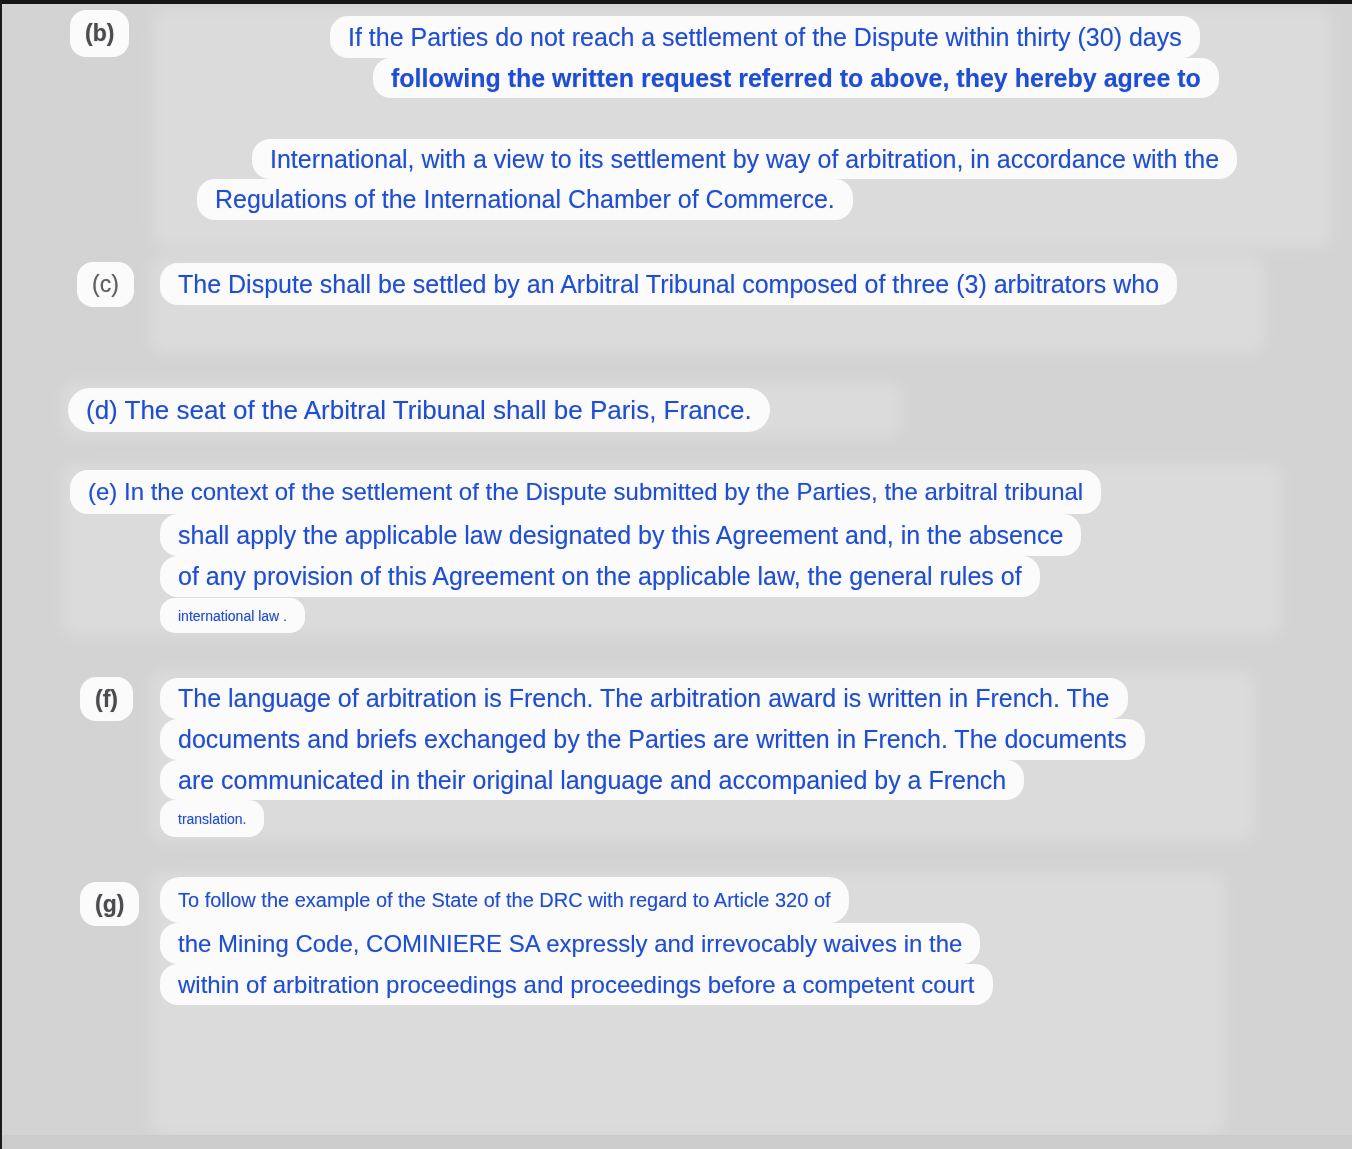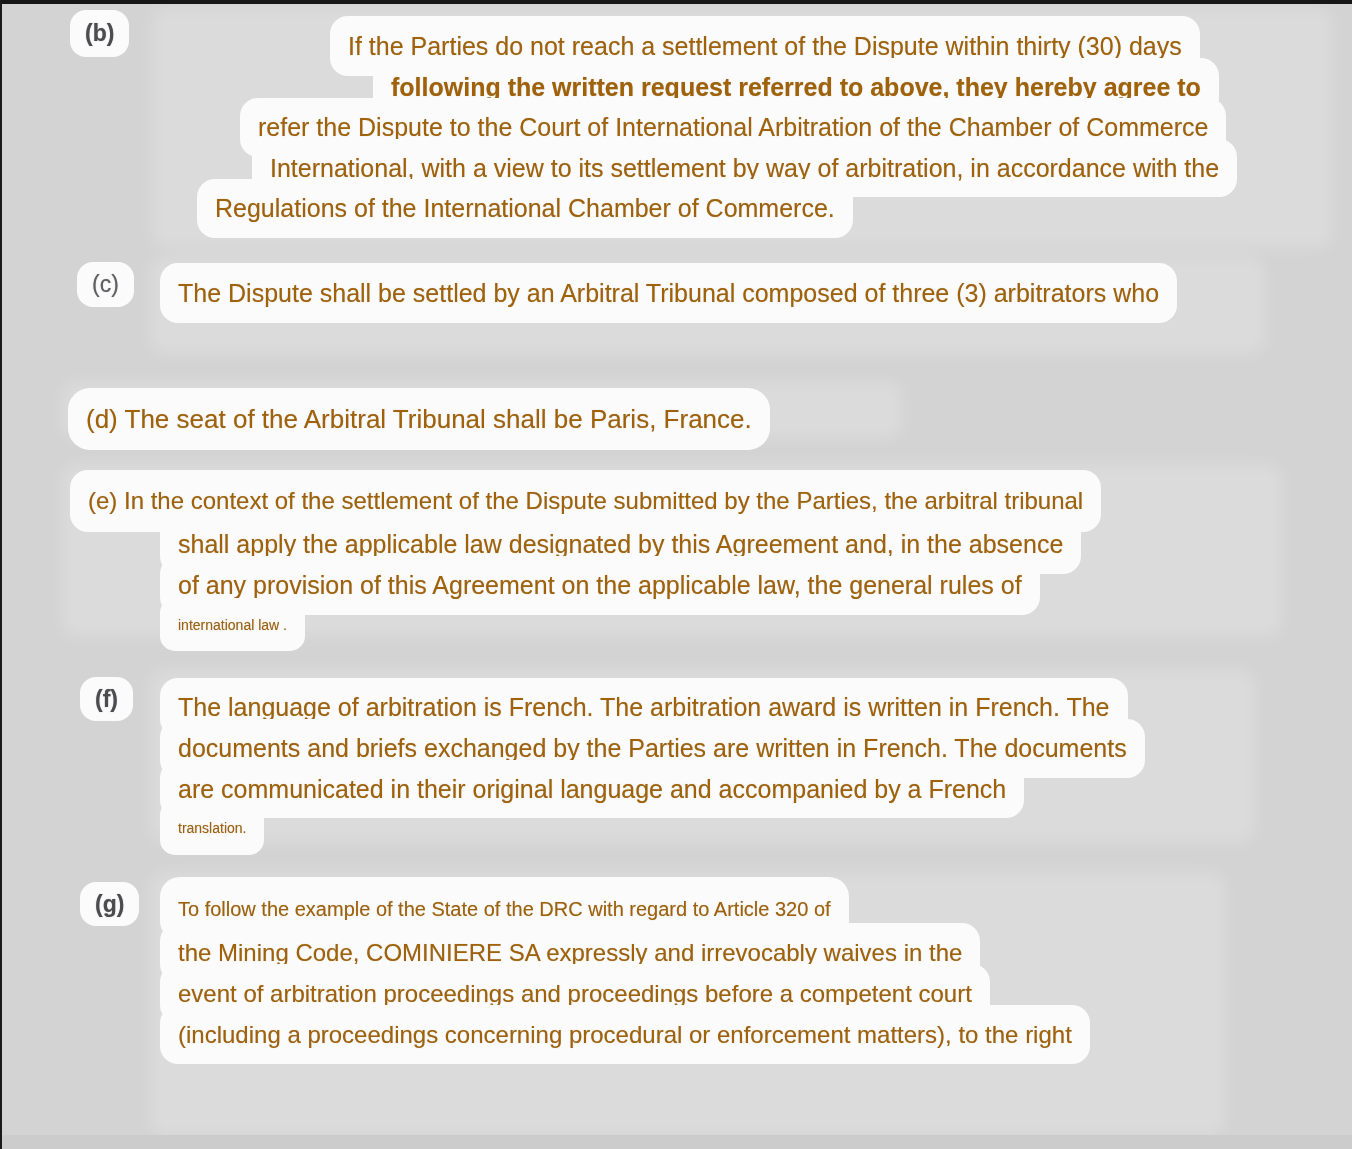--- a/index.html
+++ b/index.html
@@ -16,24 +16,24 @@
   .ghost{
     position:absolute;
     background:rgba(255,255,255,0.20);
     filter:blur(8px);
     border-radius:14px;
   }
   .pill{
     position:absolute;
     background:#fbfbfc;
     border-radius:18px;
-    color:#a16207;
+    color:#1d4ed8;
     white-space:nowrap;
     display:flex;align-items:center;
-    padding:9px 18px;
+    padding:0 18px;
     font-size:25px;
     text-shadow:0 0 1px rgba(110,110,113,0.45);
   }
   .label-pill{
     justify-content:center;
     font-weight:bold;
     color:#4c4c4f;
     font-size:23px;
     border-radius:16px;
     padding:0 15px;
@@ -52,21 +52,20 @@
   <div class="ghost" style="left:152px;top:8px;width:1180px;height:240px;"></div>
   <div class="ghost" style="left:150px;top:256px;width:1115px;height:98px;"></div>
   <div class="ghost" style="left:62px;top:382px;width:840px;height:56px;"></div>
   <div class="ghost" style="left:62px;top:464px;width:1220px;height:172px;"></div>
   <div class="ghost" style="left:150px;top:670px;width:1105px;height:172px;"></div>
   <div class="ghost" style="left:150px;top:872px;width:1075px;height:264px;"></div>
 
   <div class="pill label-pill" style="left:70px;top:10px;height:47px;">(b)</div>
   <div class="pill" style="left:330px;top:16px;height:42px;">If the Parties do not reach a settlement of the Dispute within thirty (30) days</div>
   <div class="pill" style="left:373px;top:58px;height:40px;font-weight:bold;">following the written request referred to above, they hereby agree to</div>
-  <div class="pill" style="left:240px;top:98px;height:41px;">refer the Dispute to the Court of International Arbitration of the Chamber of Commerce</div>
   <div class="pill" style="left:252px;top:139px;height:40px;text-align:right;">International, with a view to its settlement by way of arbitration, in accordance with the</div>
   <div class="pill" style="left:197px;top:179px;height:41px;">Regulations of the International Chamber of Commerce.</div>
 
   <div class="pill label-pill label-normal" style="left:77px;top:262px;height:45px;">(c)</div>
   <div class="pill" style="left:160px;top:263px;height:42px;">The Dispute shall be settled by an Arbitral Tribunal composed of three (3) arbitrators who</div>
 
   <div class="pill fs26" style="left:68px;top:388px;height:44px;">(d) The seat of the Arbitral Tribunal shall be Paris, France.</div>
 
   <div class="pill" style="left:70px;top:470px;height:44px;font-size:24px;">(e) In the context of the settlement of the Dispute submitted by the Parties, the arbitral tribunal</div>
   <div class="pill" style="left:160px;top:514px;height:42px;">shall apply the applicable law designated by this Agreement and, in the absence</div>
@@ -75,19 +74,18 @@
 
   <div class="pill label-pill" style="left:80px;top:677px;height:44px;">(f)</div>
   <div class="pill" style="left:160px;top:678px;height:41px;">The language of arbitration is French. The arbitration award is written in French. The</div>
   <div class="pill" style="left:160px;top:719px;height:41px;">documents and briefs exchanged by the Parties are written in French. The documents</div>
   <div class="pill" style="left:160px;top:760px;height:40px;">are communicated in their original language and accompanied by a French</div>
   <div class="pill fs19" style="left:160px;top:800px;height:37px;">translation.</div>
 
   <div class="pill label-pill" style="left:80px;top:882px;height:44px;">(g)</div>
   <div class="pill fs28" style="left:160px;top:877px;height:46px;">To follow the example of the State of the DRC with regard to Article 320 of</div>
   <div class="pill" style="left:160px;top:923px;height:41px;font-size:24px;">the Mining Code, COMINIERE SA expressly and irrevocably waives in the</div>
-  <div class="pill" style="left:160px;top:964px;height:41px;font-size:24px;">event of arbitration proceedings and proceedings before a competent court</div>
-  <div class="pill" style="left:160px;top:1005px;height:41px;font-size:24px;">(including a proceedings concerning procedural or enforcement matters), to the right</div>
+  <div class="pill" style="left:160px;top:964px;height:41px;font-size:24px;">within of arbitration proceedings and proceedings before a competent court</div>
 
   <div class="bottom-strip"></div>
   <div class="top-bar"></div>
   <div class="left-edge"></div>
 </div>
 
 </body></html>

